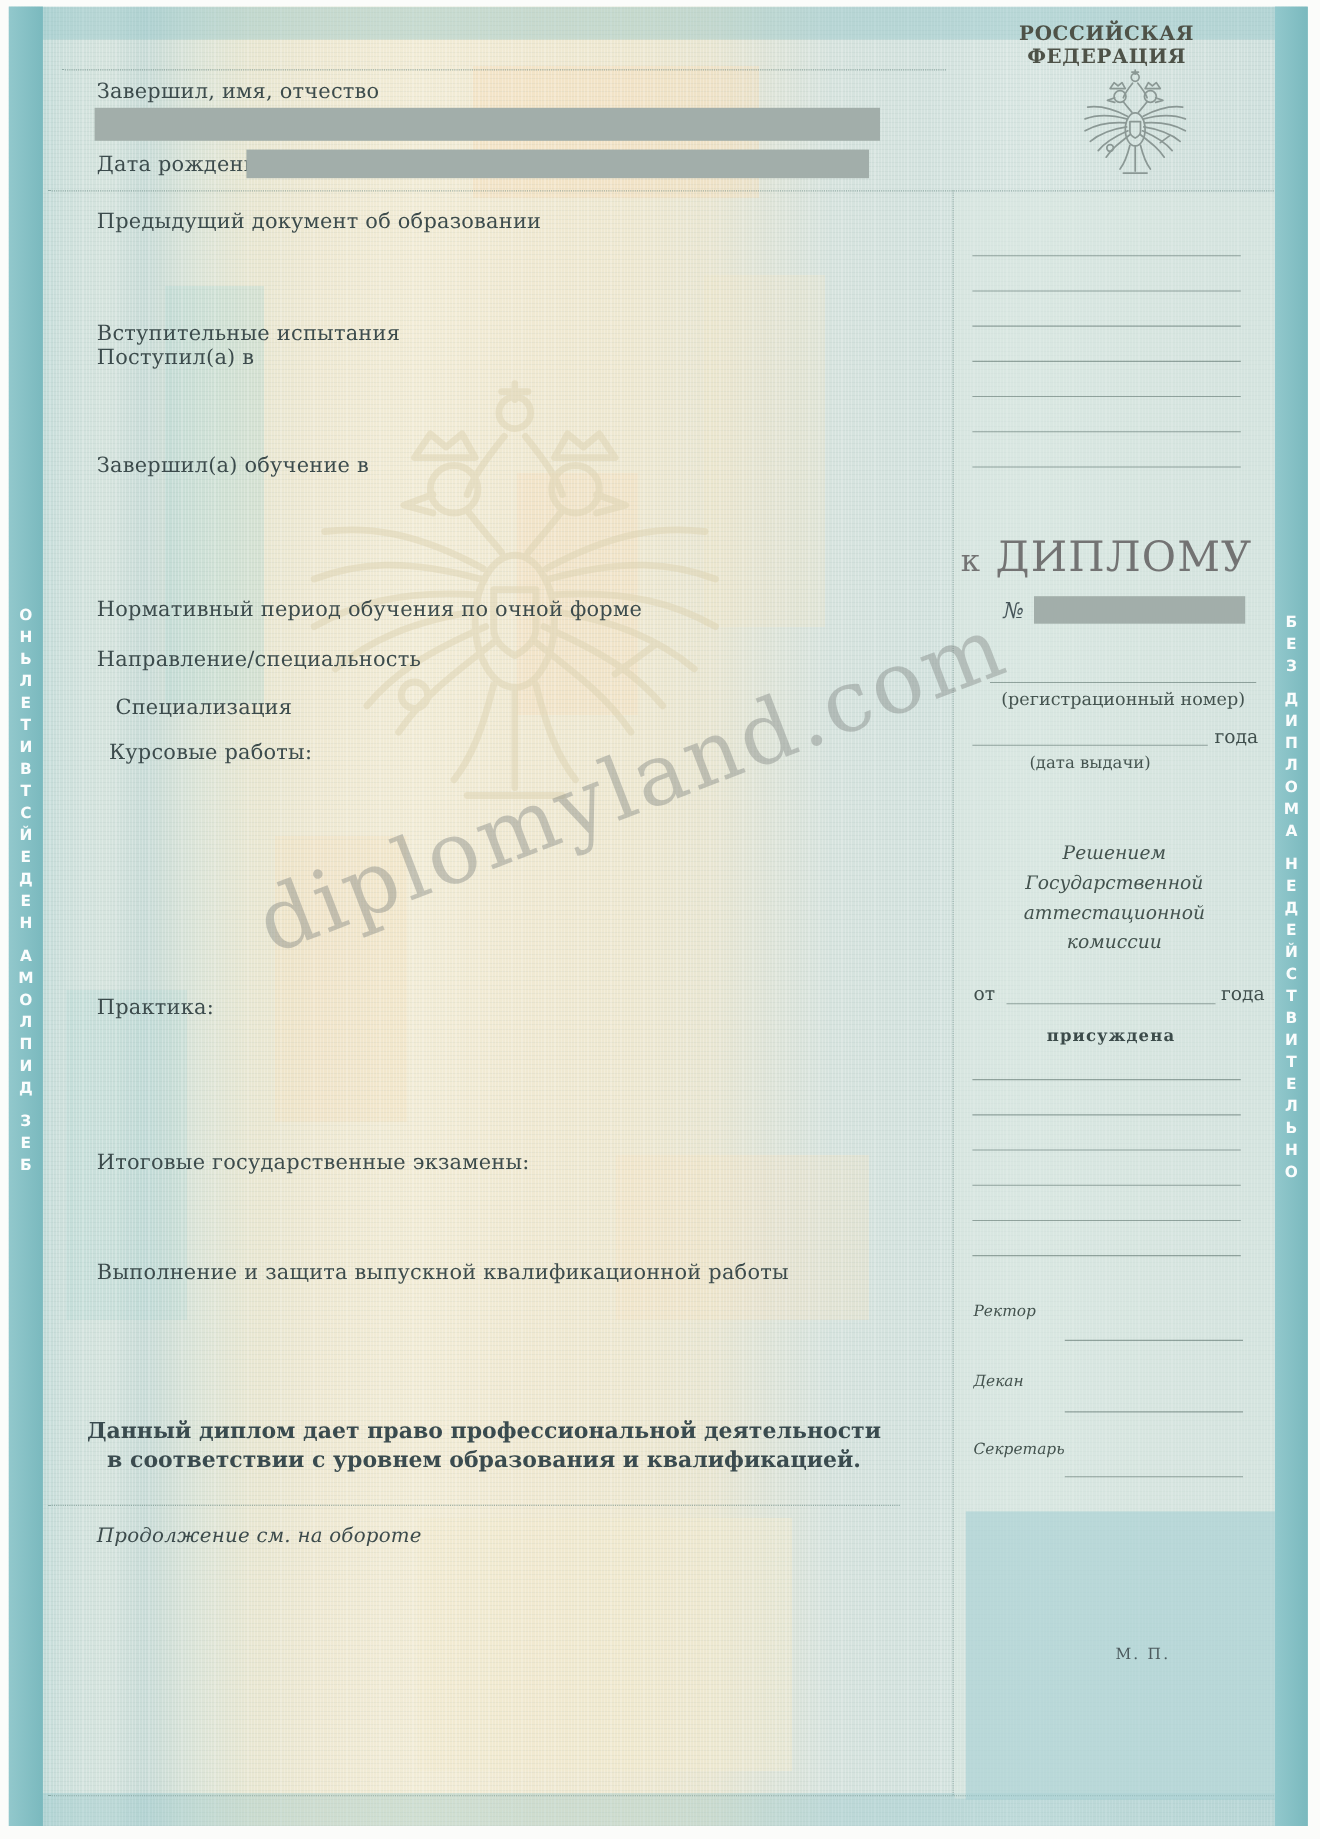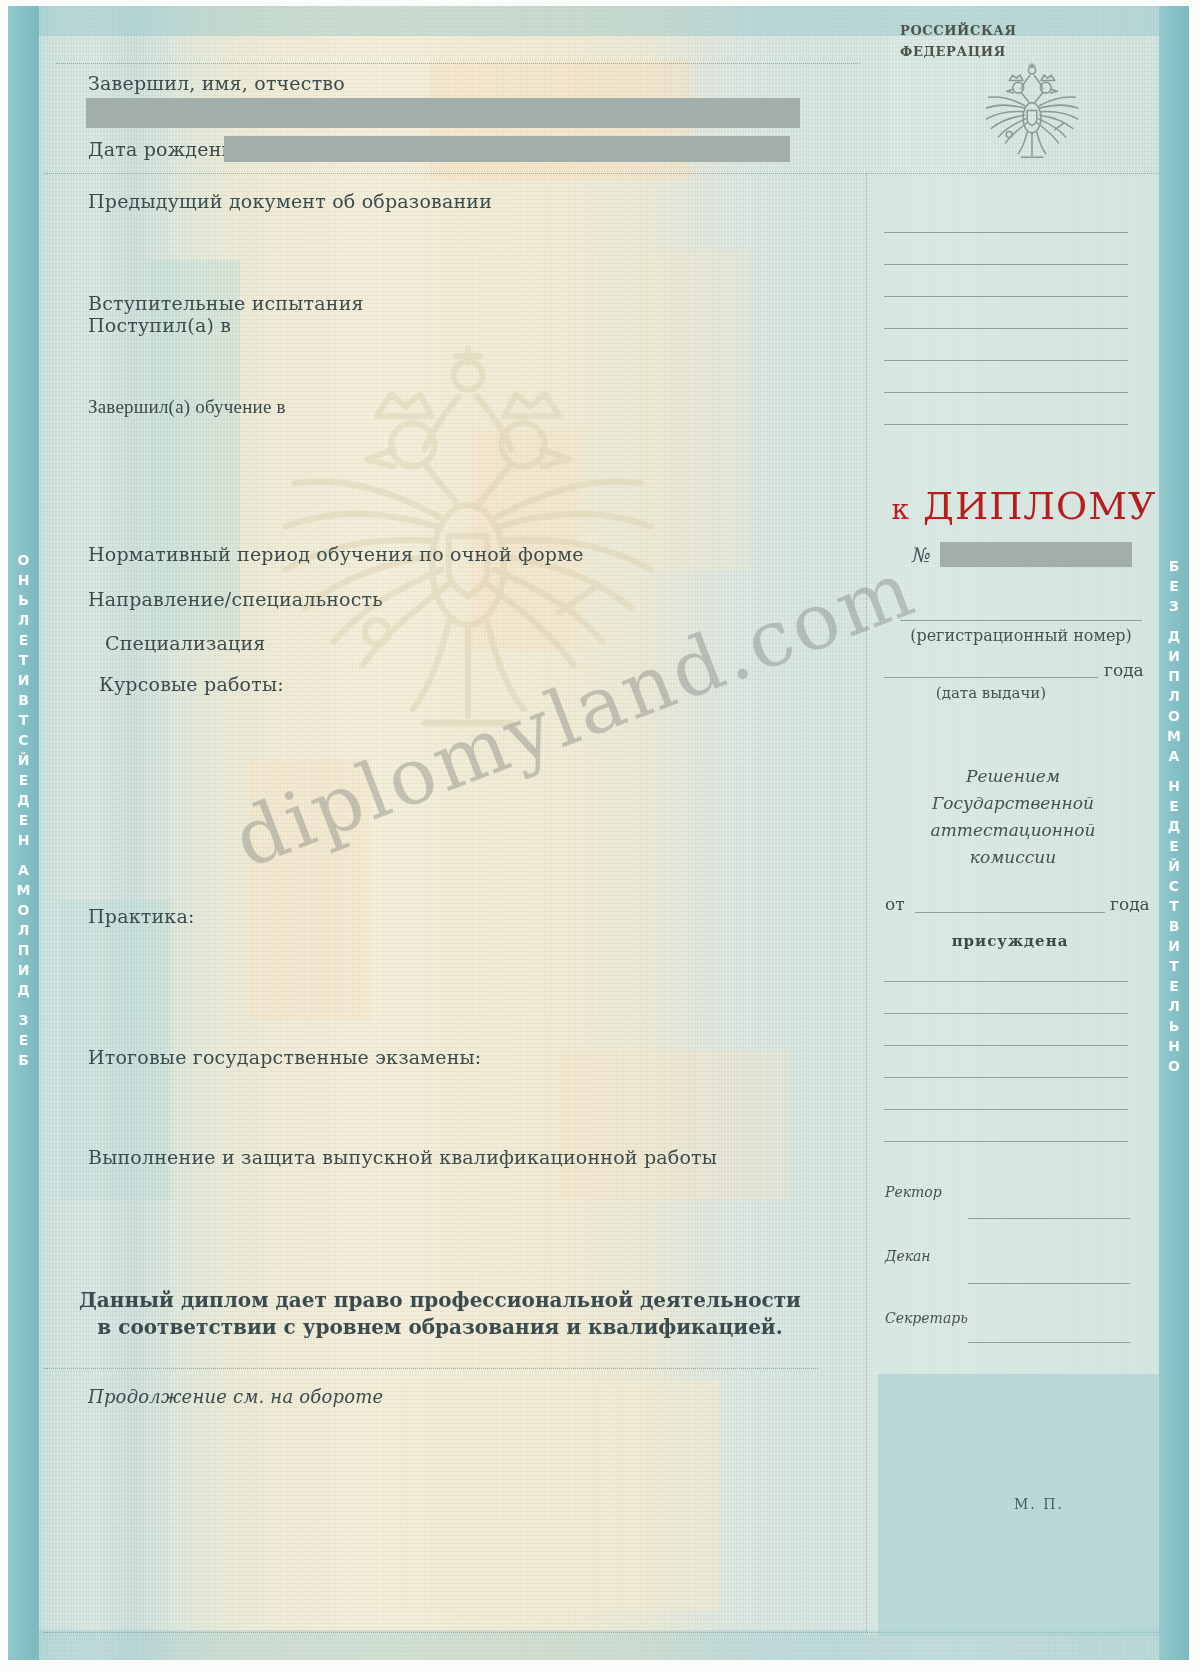--- a/index.html
+++ b/index.html
@@ -43,26 +43,26 @@
   .dot-h{position:absolute;border-top:1px dotted rgba(92,126,120,.55);height:0;}
   .dot-v{position:absolute;border-left:1px dotted rgba(92,126,120,.5);width:0;}
   
   .right-panel{position:absolute;left:868px;top:175px;width:291px;height:1460px;background:rgba(219,232,227,.45);}
   .seal-block{position:absolute;left:878px;top:1374px;width:281px;height:262px;background:rgba(154,201,208,.5);}
   
   .lbl{position:absolute;font-size:19px;color:#3c4b4c;letter-spacing:.2px;}
   .lbl.it{font-style:italic;}
   .center-note{position:absolute;left:70px;width:740px;text-align:center;font-size:20px;font-weight:bold;color:#3a4b4f;}
   .redact{position:absolute;background:linear-gradient(90deg,#9fada9,#a9b3af 40%,#9fab a7 70%,#a4afac);background-color:#a2aeaa;}
-  .country{position:absolute;left:900px;top:20px;width:212px;text-align:left;
-    font-size:13px;font-weight:bold;letter-spacing:.6px;color:#4e5248;line-height:21px;}
+  .country{position:absolute;left:900px;top:20px;width:212px;text-align:center;
+    font-size:18px;font-weight:bold;letter-spacing:.6px;color:#4e5248;line-height:21px;}
   .title1{position:absolute;left:868px;top:456px;width:276px;text-align:center;
     font-size:27px;letter-spacing:3px;color:#3d4d55;}
   .title2{position:absolute;left:868px;top:484px;width:276px;text-align:center;
-    font-size:38px;letter-spacing:1px;color:#b91c1c;margin-left:18px;}
+    font-size:38px;letter-spacing:1px;color:#737373;}
   .title2 .small-k{font-size:28px;}
   .num-label{position:absolute;left:912px;top:543px;font-size:20px;font-style:italic;color:#46555a;}
   .caption{position:absolute;text-align:center;font-size:15px;color:#44534f;}
   .rline{position:absolute;border-top:1px solid rgba(82,104,99,.55);height:0;}
   .commission{position:absolute;left:868px;top:763px;width:290px;text-align:center;
     font-style:italic;font-size:17px;color:#43524e;line-height:27px;}
   .rword{position:absolute;font-size:17px;color:#3f4e4c;}
   .awarded{position:absolute;left:868px;top:932px;width:284px;text-align:center;
     font-size:15px;font-weight:bold;letter-spacing:1px;color:#3c4b4a;}
   .sig{position:absolute;font-size:14px;font-style:italic;color:#43524e;}
@@ -216,21 +216,21 @@
       <use href="#eagle"></use>
     </svg>
 
   <div class="lbl" style="left:88px;top:72px;">Завершил, имя, отчество</div>
   <div class="redact" style="left:86px;top:98px;width:714px;height:30px;"></div>
   <div class="lbl" style="left:88px;top:138px;">Дата рождения</div>
   <div class="redact" style="left:224px;top:136px;width:566px;height:26px;"></div>
   <div class="lbl" style="left:88px;top:190px;">Предыдущий документ об образовании</div>
   <div class="lbl" style="left:88px;top:292px;">Вступительные испытания</div>
   <div class="lbl" style="left:88px;top:314px;">Поступил(а) в</div>
-  <div class="lbl" style="left:88px;top:396px;font-family:Liberation Serif, serif;">Завершил(а) обучение в</div>
+  <div class="lbl" style="left:88px;top:412px;">Завершил(а) обучение в</div>
   <div class="lbl" style="left:88px;top:543px;">Нормативный период обучения по очной форме</div>
   <div class="lbl" style="left:88px;top:588px;">Направление/специальность</div>
   <div class="lbl" style="left:88px;top:632px;margin-left:17px;">Специализация</div>
   <div class="lbl" style="left:88px;top:673px;margin-left:11px;">Курсовые работы:</div>
   <div class="lbl" style="left:88px;top:905px;">Практика:</div>
   <div class="lbl" style="left:88px;top:1046px;">Итоговые государственные экзамены:</div>
   <div class="lbl" style="left:88px;top:1146px;">Выполнение и защита выпускной квалификационной работы</div>
   <div class="center-note" style="top:1315px;">в соответствии с уровнем образования и квалификацией.</div>
   <div class="center-note" style="top:1288px;">Данный диплом дает право профессиональной деятельности</div>
   <div class="lbl it" style="left:88px;top:1386px;font-size:18px;">Продолжение см. на обороте</div>

